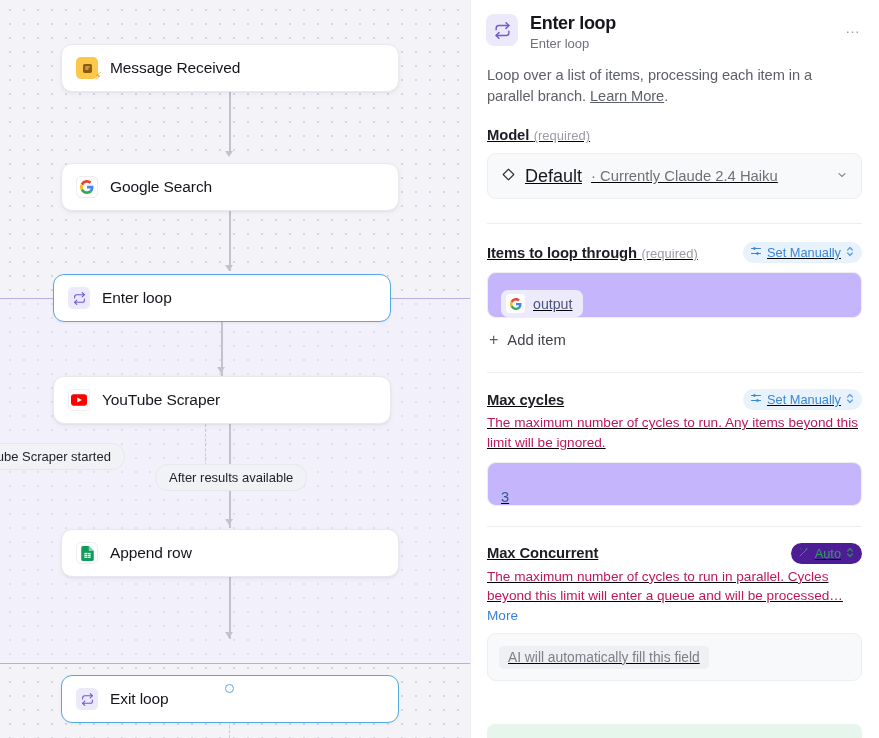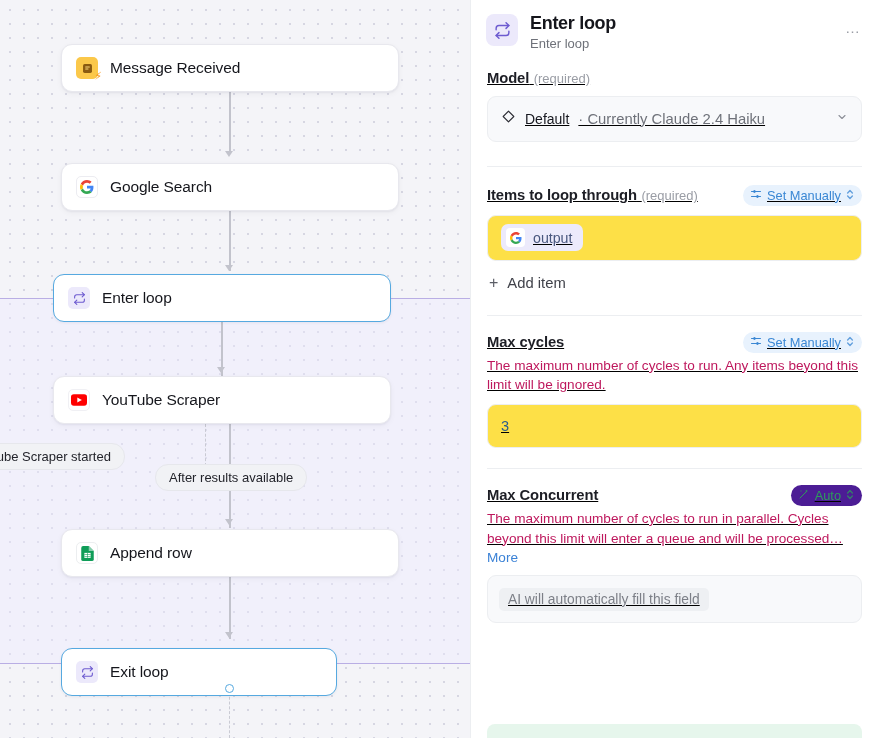--- a/index.html
+++ b/index.html
@@ -200,41 +200,41 @@
     font-size: 12.8px;
     white-space: nowrap;
     cursor: pointer;
   }
   .badge-blue { background: #e8f2fd; color: #3a87d4; }
   .badge-green { background: #4c1d95; color: #2e9c5b; }
   .badge .chev { font-size: 9px; opacity: 0.75; line-height: 1; }
 
   .input-box {
     margin-top: 9px;
-    background: #fde047;
+    background: #c4b5fd;
     border: 1px solid #eceef1;
     border-radius: 9px;
     min-height: 44px;
-    display: flex; align-items: center;
+    display: flex; align-items: flex-end;
     padding: 0 13px;
     font-size: 14.6px;
     color: #2b5c8a;
   }
   .input-box.tall { min-height: 46px; }
 
   .select-box {
     margin-top: 9px;
     background: #f8f9fb;
     border: 1px solid #eceef1;
     border-radius: 9px;
     height: 46px;
     display: flex; align-items: center;
     gap: 9px; padding: 0 13px;
   }
-  .select-val { font-size: 14px; color: #17181f; }
+  .select-val { font-size: 18px; color: #17181f; }
   .select-hint { font-size: 14.8px; color: #6e7179; }
   .select-chev { margin-left: auto; color: #8c8f97; font-size: 12px; }
 
   .chip {
     display: inline-flex; align-items: center;
     gap: 8px;
     background: #eceafb;
     border-radius: 7px;
     padding: 4px 11px 4px 5px;
     font-size: 14.2px;
@@ -365,21 +365,21 @@
           <path fill="#87CEAC" d="M12 0l8 8h-8V0z"></path>
           <rect x="5" y="11" width="10" height="8" fill="#ffffff"></rect>
           <rect x="5" y="13.4" width="10" height="0.9" fill="#0F9D58"></rect>
           <rect x="5" y="16" width="10" height="0.9" fill="#0F9D58"></rect>
           <rect x="9.6" y="11" width="0.9" height="8" fill="#0F9D58"></rect>
         </svg>
       </span>
       <span class="node-label">Append row</span>
     </div>
 
-    <div class="node selected" style="left:61px; top:648px; width:276px;">
+    <div class="node selected" style="left:61px; top:675px; width:338px;">
       <span class="node-icon ico-loop">
         <svg width="13" height="13" viewBox="0 0 24 24" fill="none" stroke="#6d5bd0" stroke-width="2" stroke-linecap="round" stroke-linejoin="round" aria-hidden="true">
           <polyline points="17 1 21 5 17 9"></polyline>
             <path d="M3 11V9a4 4 0 0 1 4-4h14"></path>
           <polyline points="7 23 3 19 7 15"></polyline>
             <path d="M21 13v2a4 4 0 0 1-4 4H3"></path>
         </svg>
       </span>
       <span class="node-label">Exit loop</span>
     </div>
@@ -398,20 +398,23 @@
             <path d="M21 13v2a4 4 0 0 1-4 4H3"></path>
         </svg>
       </span>
       <div class="hdr-text">
         <div class="hdr-title">Enter loop</div>
         <div class="hdr-sub">Enter loop</div>
       </div>
       <div class="hdr-more">…</div>
     </div>
 
+    <div class="panel-desc">
+      <span>Loop over a list of items, processing each item in a parallel branch. </span><a href="#">Learn More</a><span>.</span>
+    </div>
 
     <div class="section" style="margin-top:18px;">
       <div class="field-head">
         <div>
           <span class="field-label" style="font-weight:bold;">Model</span>
           <span class="field-req">(required)</span>
         </div>
       </div>
       <div class="select-box">
         <span>

